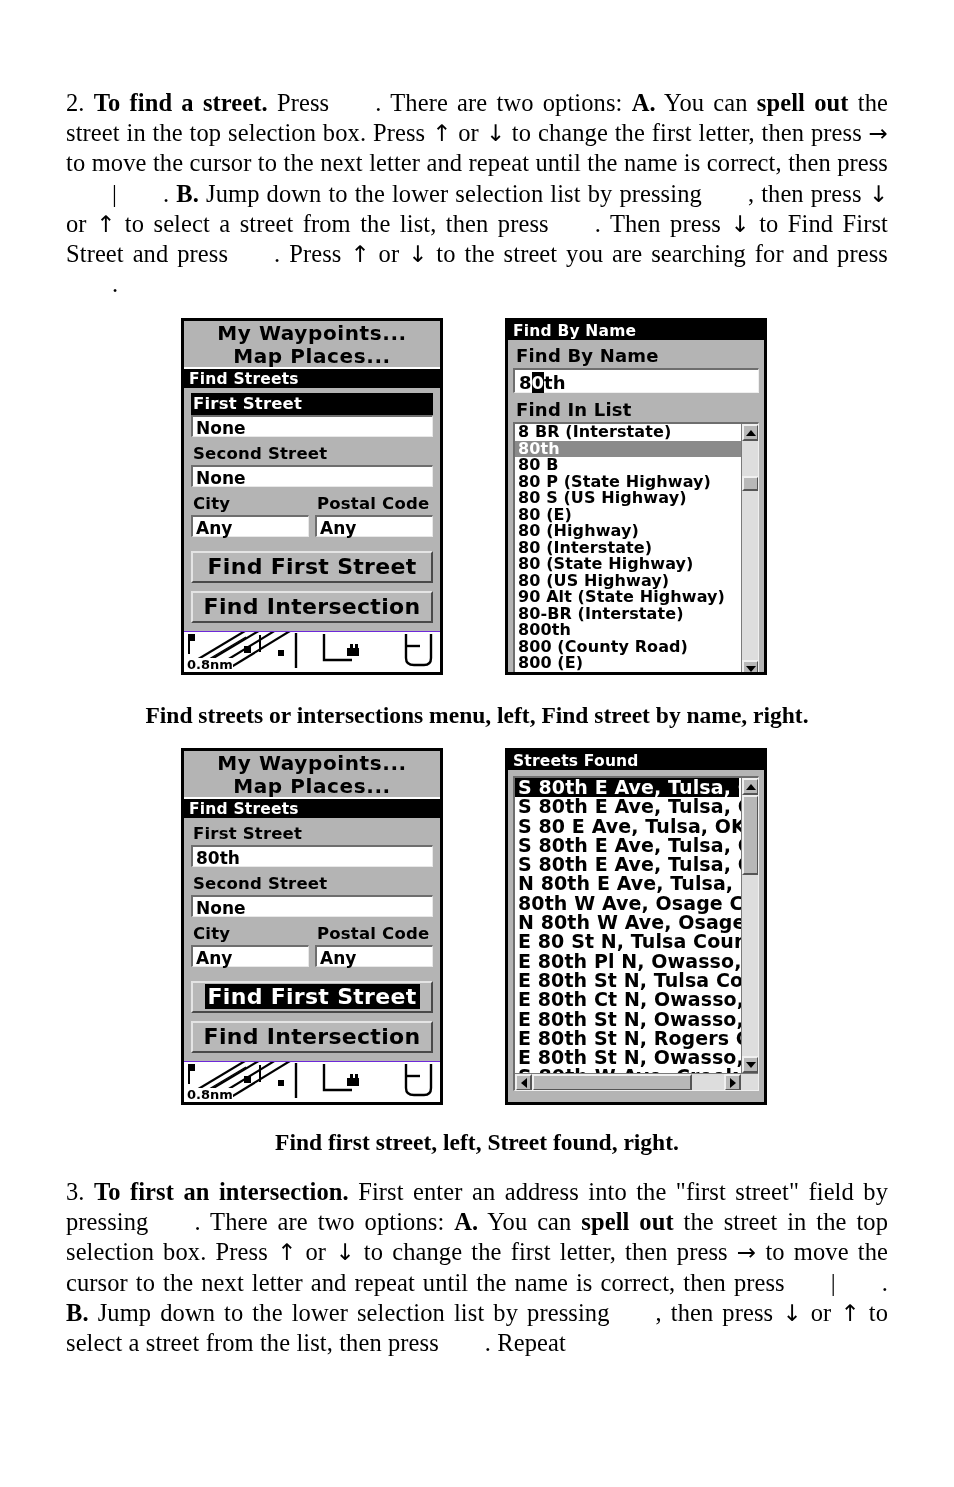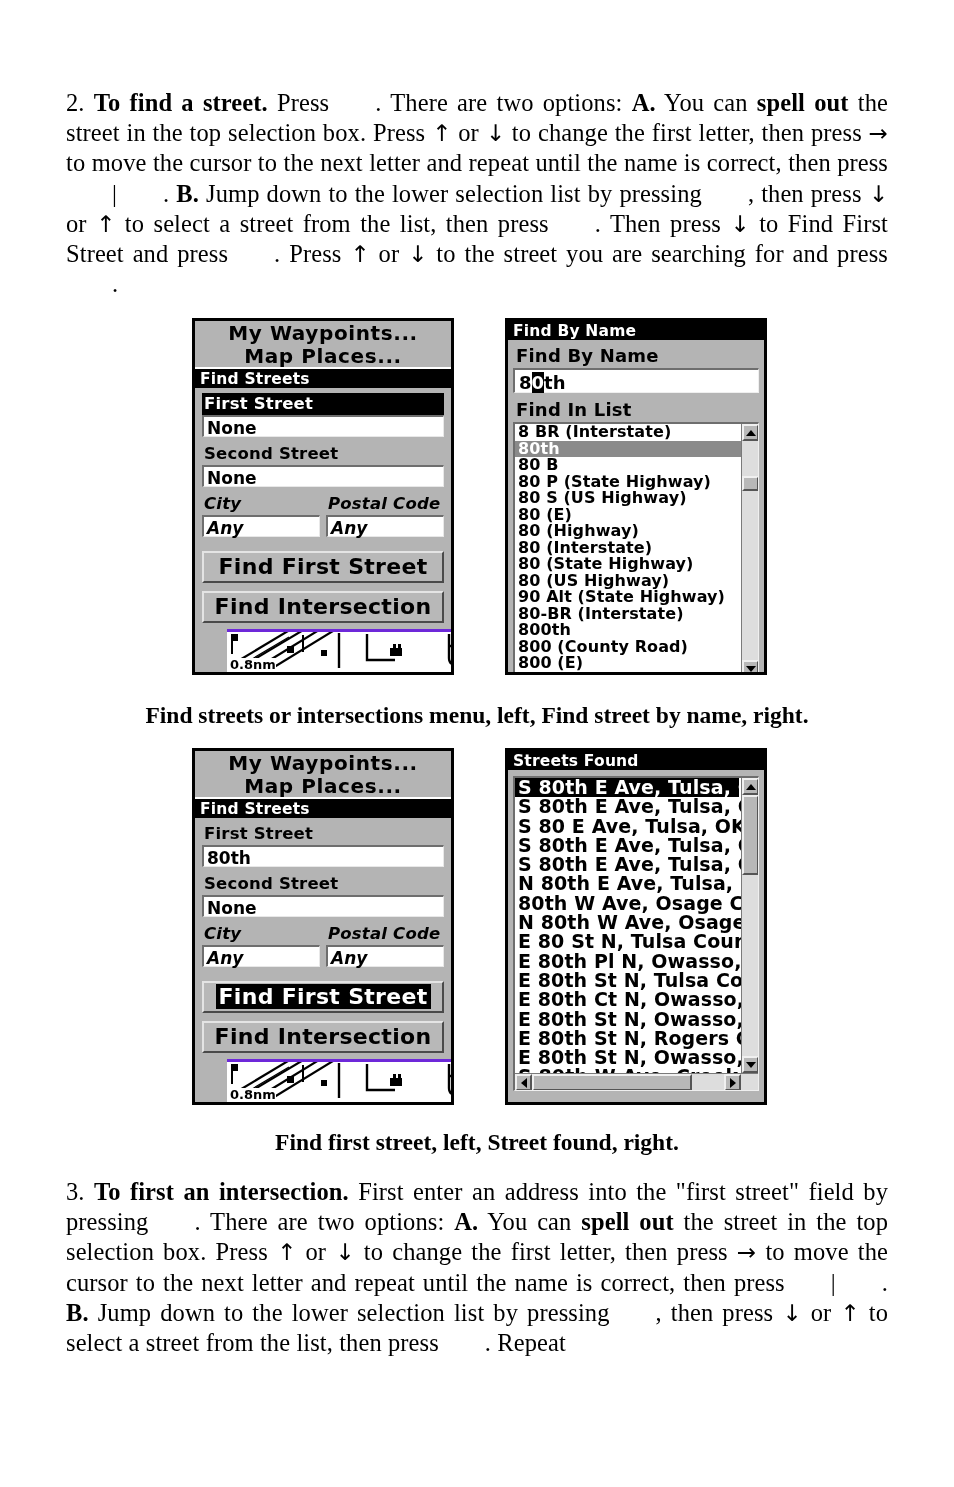--- a/index.html
+++ b/index.html
@@ -55,21 +55,21 @@
   
   .gps {
     position: absolute;
     background: #b4b4b4;
     border: 3px solid #000;
     box-sizing: border-box;
     font-family: "DejaVu Sans", sans-serif;
     font-weight: bold;
     overflow: hidden;
   }
-  .gps.left  { left: 192px; width: 262px; }
+  .gps.left  { left: 181px; width: 262px; }
   .gps.right { left: 505px; width: 262px; }
   .gps.row1  { top: 318px; height: 357px; }
   .gps.row2  { top: 748px; height: 357px; }
 
   
   .menu-strip {
     background: #b4b4b4;
     height: 48px;
     position: relative;
     border-bottom: 2px solid #fff;
@@ -117,21 +117,21 @@
     border-right: 1px solid #e8e8e8;
     border-bottom: 1px solid #e8e8e8;
     font-size: 17px;
     font-weight: bold;
     padding: 2px 0 3px 3px;
     margin-bottom: 6px;
     height: 22px;
     box-sizing: border-box;
     line-height: 19px;
   }
-  .tworow { display: flex; gap: 6px; font-style: italic; }
+  .tworow { display: flex; gap: 6px; }
   .tworow > div { flex: 1 1 50%; min-width: 0; }
   .tworow .fieldlabel { padding-left: 2px; }
 
   .btn {
     background: #b8b8b8;
     border-top: 2px solid #e4e4e4;
     border-left: 2px solid #e4e4e4;
     border-right: 2px solid #4a4a4a;
     border-bottom: 2px solid #4a4a4a;
     text-align: center;
@@ -148,23 +148,22 @@
     padding: 0 3px;
   }
 
   
   .mapstrip {
     position: absolute;
     left: 0; bottom: 0;
     width: 100%;
     height: 40px;
     background: #ffffff;
-    border-top: 3px solid #6d28d9;
+    border-top: 1px solid #6d28d9;
     overflow: hidden;
-    margin-left: 32px;
   }
   .mapscale {
     position: absolute;
     left: 3px; bottom: 1px;
     font-size: 13px;
     font-weight: bold;
     background: #fff;
     font-family: "DejaVu Sans", sans-serif;
     z-index: 3;
     line-height: 13px;

